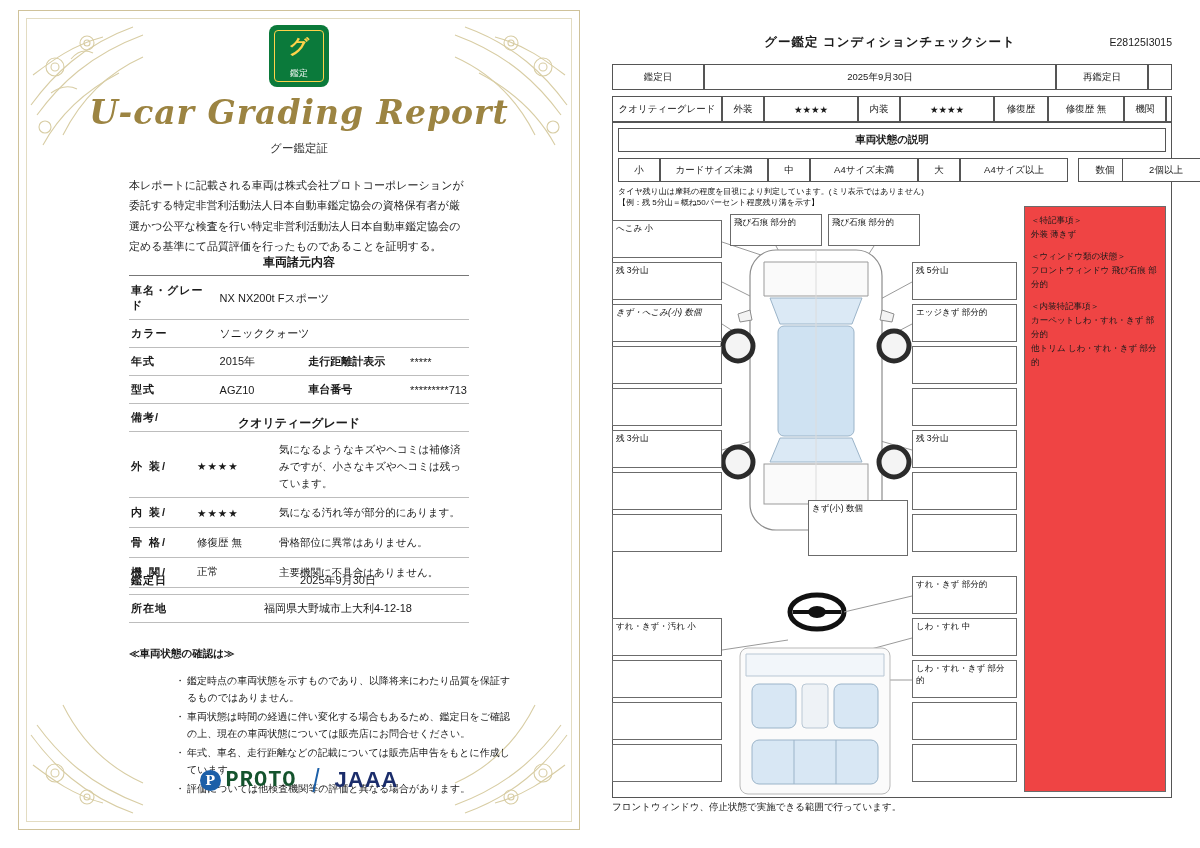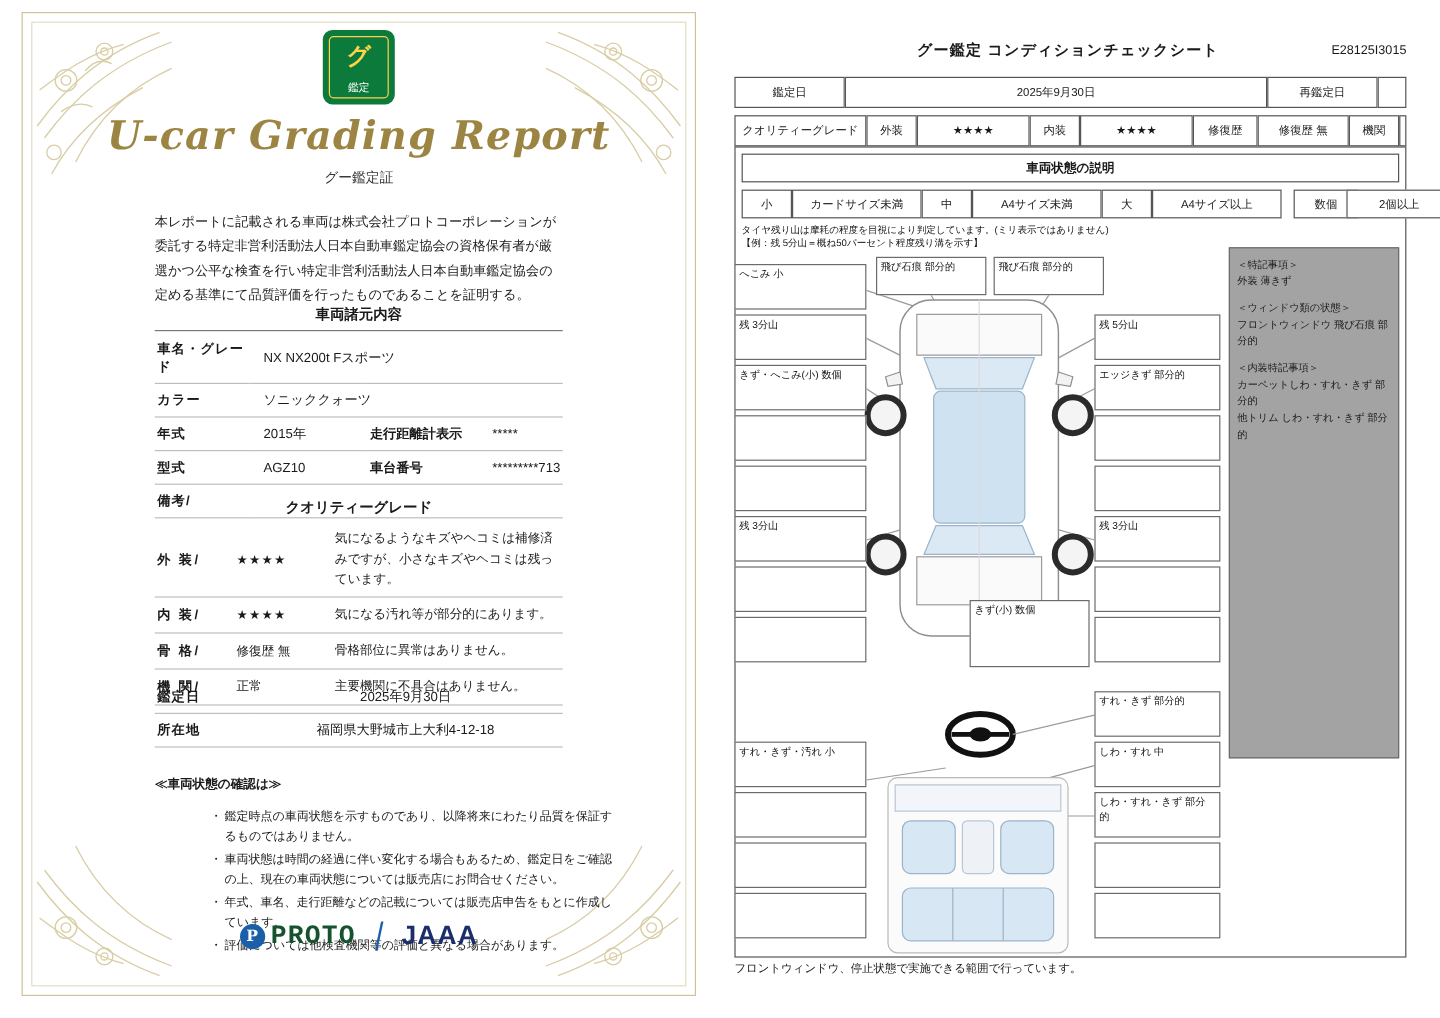--- a/index.html
+++ b/index.html
@@ -352,21 +352,21 @@
         </g>
       </svg>
     </div>
 
     <div id="ext-boxes">
         <div class="dbox" style="left: 12px; top: 210px; width: 110px; height: 38px;">へこみ 小</div>
         <div class="dbox" style="left: 130px; top: 204px; width: 92px; height: 32px;">飛び石痕 部分的</div>
         <div class="dbox" style="left: 228px; top: 204px; width: 92px; height: 32px;">飛び石痕 部分的</div>
         <div class="dbox" style="left: 12px; top: 252px; width: 110px; height: 38px;">残 3分山</div>
         <div class="dbox" style="left: 312px; top: 252px; width: 105px; height: 38px;">残 5分山</div>
-        <div class="dbox" style="left: 12px; top: 294px; width: 110px; height: 38px;">きず・へこみ(小) 数個</div>
+        <div class="dbox" style="left: 12px; top: 294px; width: 110px; height: 38px; font-style: italic;">きず・へこみ(小) 数個</div>
         <div class="dbox" style="left: 312px; top: 294px; width: 105px; height: 38px;">エッジきず 部分的</div>
         <div class="dbox" style="left: 12px; top: 336px; width: 110px; height: 38px;"></div>
         <div class="dbox" style="left: 312px; top: 336px; width: 105px; height: 38px;"></div>
         <div class="dbox" style="left: 12px; top: 378px; width: 110px; height: 38px;"></div>
         <div class="dbox" style="left: 312px; top: 378px; width: 105px; height: 38px;"></div>
         <div class="dbox" style="left: 12px; top: 420px; width: 110px; height: 38px;">残 3分山</div>
         <div class="dbox" style="left: 312px; top: 420px; width: 105px; height: 38px;">残 3分山</div>
         <div class="dbox" style="left: 12px; top: 462px; width: 110px; height: 38px;"></div>
         <div class="dbox" style="left: 312px; top: 462px; width: 105px; height: 38px;"></div>
         <div class="dbox" style="left: 12px; top: 504px; width: 110px; height: 38px;"></div>
@@ -378,21 +378,21 @@
         <div class="dbox" style="left: 12px; top: 608px; width: 110px; height: 38px;">すれ・きず・汚れ 小</div>
         <div class="dbox" style="left: 312px; top: 608px; width: 105px; height: 38px;">しわ・すれ 中</div>
         <div class="dbox" style="left: 312px; top: 650px; width: 105px; height: 38px;">しわ・すれ・きず 部分的</div>
         <div class="dbox" style="left: 12px; top: 650px; width: 110px; height: 38px;"></div>
         <div class="dbox" style="left: 12px; top: 692px; width: 110px; height: 38px;"></div>
         <div class="dbox" style="left: 312px; top: 692px; width: 105px; height: 38px;"></div>
         <div class="dbox" style="left: 12px; top: 734px; width: 110px; height: 38px;"></div>
         <div class="dbox" style="left: 312px; top: 734px; width: 105px; height: 38px;"></div>
       </div>
 
-    <div style="position:absolute;left:424px;top:196px;width:142px;height:426px;border:1px solid #6b6b6b;box-sizing:border-box;background:#a3a3a3;">
+    <div style="position:absolute;left:424px;top:196px;width:142px;height:586px;border:1px solid #6b6b6b;box-sizing:border-box;background:#ef4444;">
       <div style="padding:6px 6px;font-size:8.5px;line-height:1.65;">
         <div>＜特記事項＞</div>
         <div style="margin-bottom:8px">外装 薄きず</div>
         <div>＜ウィンドウ類の状態＞</div>
         <div style="margin-bottom:8px">フロントウィンドウ 飛び石痕 部分的</div>
         <div>＜内装特記事項＞</div>
         <div style="white-space:pre-line">カーペットしわ・すれ・きず 部分的
 他トリム しわ・すれ・きず 部分的</div>
       </div>
     </div>

